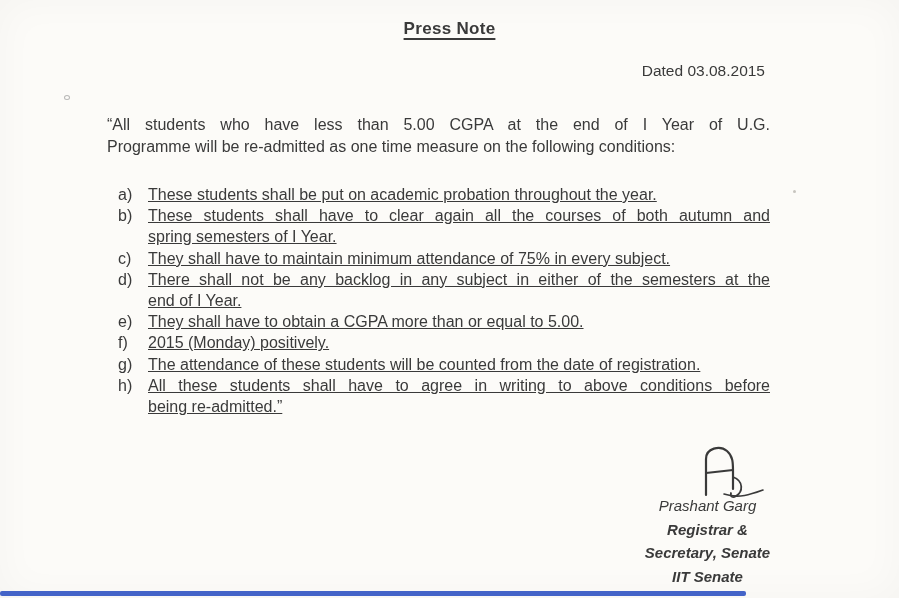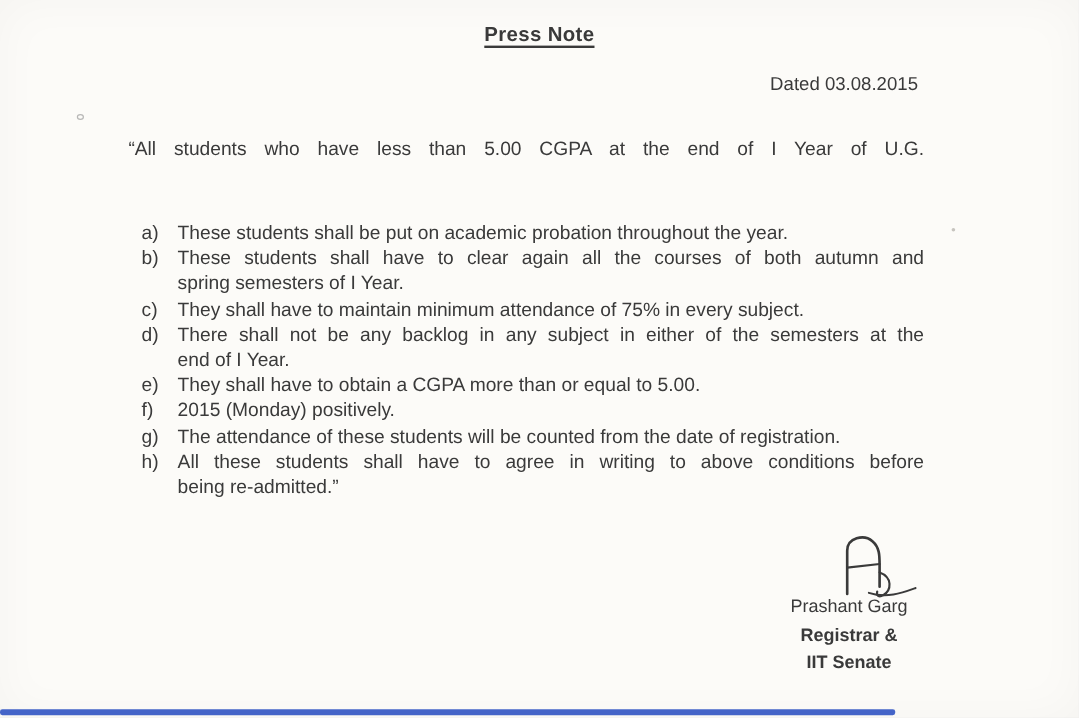--- a/index.html
+++ b/index.html
@@ -48,34 +48,35 @@
     position: absolute;
     top: 184px; left: 118px;
     width: 656px;
     margin: 0; padding: 0;
     list-style: none;
     font-size: 16px;
     line-height: 21.2px;
   }
   .cond { display: flex; }
   .lab { flex: 0 0 30px; width: 30px; }
-  .txt { width: 622px; }
+  .txt { width: 622px; text-decoration: underline; }
   .line { white-space: nowrap; }
   .full { text-align-last: justify; }
   .sig-svg {
     position: absolute;
     left: 694px; top: 443px;
   }
   .sig-text {
     position: absolute;
     left: 600px; top: 494px;
     width: 215px;
     text-align: center;
     font-size: 15px;
     line-height: 23.5px;
+    font-style: italic;
   }
   .sig-role { font-weight: 700; }
   .footer-line {
     position: absolute;
     left: 0; bottom: 2px;
     width: 746px; height: 5px;
     background: var(--footer, #4464c8);
     border-radius: 2px;
   }
   .speck-ring {
@@ -101,20 +102,21 @@
 <div class="page">
 
   <div class="title-row">
     <span class="title-text">Press Note</span>
   </div>
 
   <div class="date">Dated 03.08.2015</div>
 
   <div class="intro">
       <div class="line full">“All students who have less than 5.00 CGPA at the end of I Year of U.G.</div>
+      <div class="line">Programme will be re-admitted as one time measure on the following conditions:</div>
     </div>
 
   <ol class="conditions">
       <li class="cond">
       <span class="lab">a)</span>
       <span class="txt">
           <div class="line">These students shall be put on academic probation throughout the year.</div>
         </span>
     </li>
       <li class="cond">
@@ -168,20 +170,21 @@
     <path d="M12 52 L12 16 C12 5 26 2 33 8 C39 13 39 20 39 28 L39 46" stroke="#3a3a3a" stroke-width="2.2" stroke-linecap="round"></path>
     <path d="M12 30 L39 27" stroke="#3a3a3a" stroke-width="1.8" stroke-linecap="round"></path>
     <path d="M39 34 C50 38 49 49 42 53 C39 55 36 54 37 50" stroke="#3a3a3a" stroke-width="1.8" stroke-linecap="round"></path>
     <path d="M30 51 C45 56 58 51 69 47" stroke="#3a3a3a" stroke-width="1.6" stroke-linecap="round"></path>
   </svg>
 
   <div class="sig-text">
     <div class="sig-name">Prashant Garg</div>
     <div>
         <div class="sig-role">Registrar &amp;</div>
+        <div class="sig-role">Secretary, Senate</div>
         <div class="sig-role">IIT Senate</div>
       </div>
   </div>
 
   <div class="speck-ring"></div>
   <div class="speck-dot"></div>
   <div class="footer-line"></div>
 
 </div>
 

